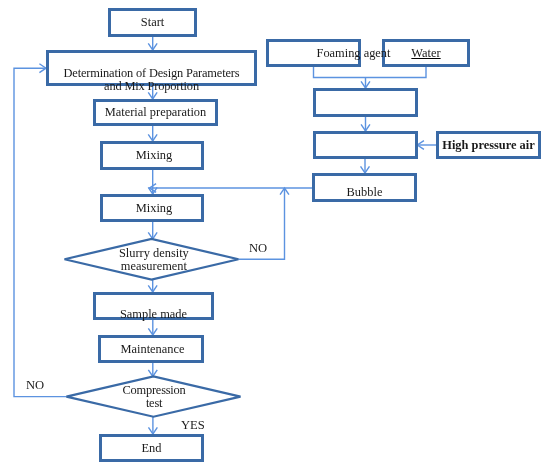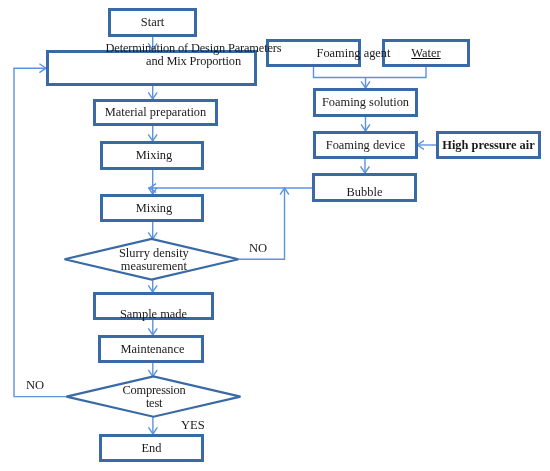--- a/index.html
+++ b/index.html
@@ -112,21 +112,21 @@
         <rect x="314.5" y="89.5" width="102" height="26" fill="#ffffff" stroke="#3a6aa6" stroke-width="3"></rect>
         <rect x="314.5" y="132.5" width="102" height="25" fill="#ffffff" stroke="#3a6aa6" stroke-width="3"></rect>
         <rect x="437.5" y="132.5" width="102" height="25" fill="#ffffff" stroke="#3a6aa6" stroke-width="3"></rect>
         <rect x="313.5" y="174.5" width="102" height="26" fill="#ffffff" stroke="#3a6aa6" stroke-width="3"></rect>
       </g>
   </svg>
 
   <div class="node" style="left: 108px; top: 8px; width: 89px; height: 29px;">
     <span class="nodelabel">Start</span>
   </div>
-  <div class="node" style="left: 46px; top: 37px; width: 211px; height: 36px; margin-left: 42px;">
+  <div class="node" style="left: 46px; top: 62px; width: 211px; height: 36px;">
     <span class="nodelabel" style="letter-spacing: -0.16px;">Determination of Design Parameters
 and Mix Proportion</span>
   </div>
   <div class="node" style="left: 93px; top: 99px; width: 125px; height: 27px;">
     <span class="nodelabel">Material preparation</span>
   </div>
   <div class="node" style="left: 102px; top: 141px; width: 104px; height: 29px;">
     <span class="nodelabel">Mixing</span>
   </div>
   <div class="node" style="left: 102px; top: 194px; width: 104px; height: 28px;">
@@ -148,26 +148,20 @@
   </div>
   <div class="node" style="left: 99px; top: 434px; width: 105px; height: 28px;">
     <span class="nodelabel">End</span>
   </div>
   <div class="node" style="left: 266px; top: 39px; width: 95px; height: 28px; padding-left: 40px;">
     <span class="nodelabel">Foaming agent</span>
   </div>
   <div class="node" style="left: 382px; top: 39px; width: 88px; height: 28px; text-decoration: underline;">
     <span class="nodelabel">Water</span>
   </div>
-  <div class="node" style="left: 313px; top: 88px; width: 105px; height: 29px;">
-    <span class="nodelabel">Foaming solution</span>
-  </div>
-  <div class="node" style="left: 313px; top: 131px; width: 105px; height: 28px;">
-    <span class="nodelabel">Foaming device</span>
-  </div>
   <div class="node" style="left: 436px; top: 131px; width: 105px; height: 28px; font-weight: bold;">
     <span class="nodelabel">High pressure air</span>
   </div>
   <div class="node" style="left: 312px; top: 173px; width: 105px; height: 38px;">
     <span class="nodelabel">Bubble</span>
   </div>
 
   <div class="edgelabel" style="left: 249px; top: 242px;">NO</div>
   <div class="edgelabel" style="left: 26px; top: 379px;">NO</div>
   <div class="edgelabel" style="left: 181px; top: 419px;">YES</div>

